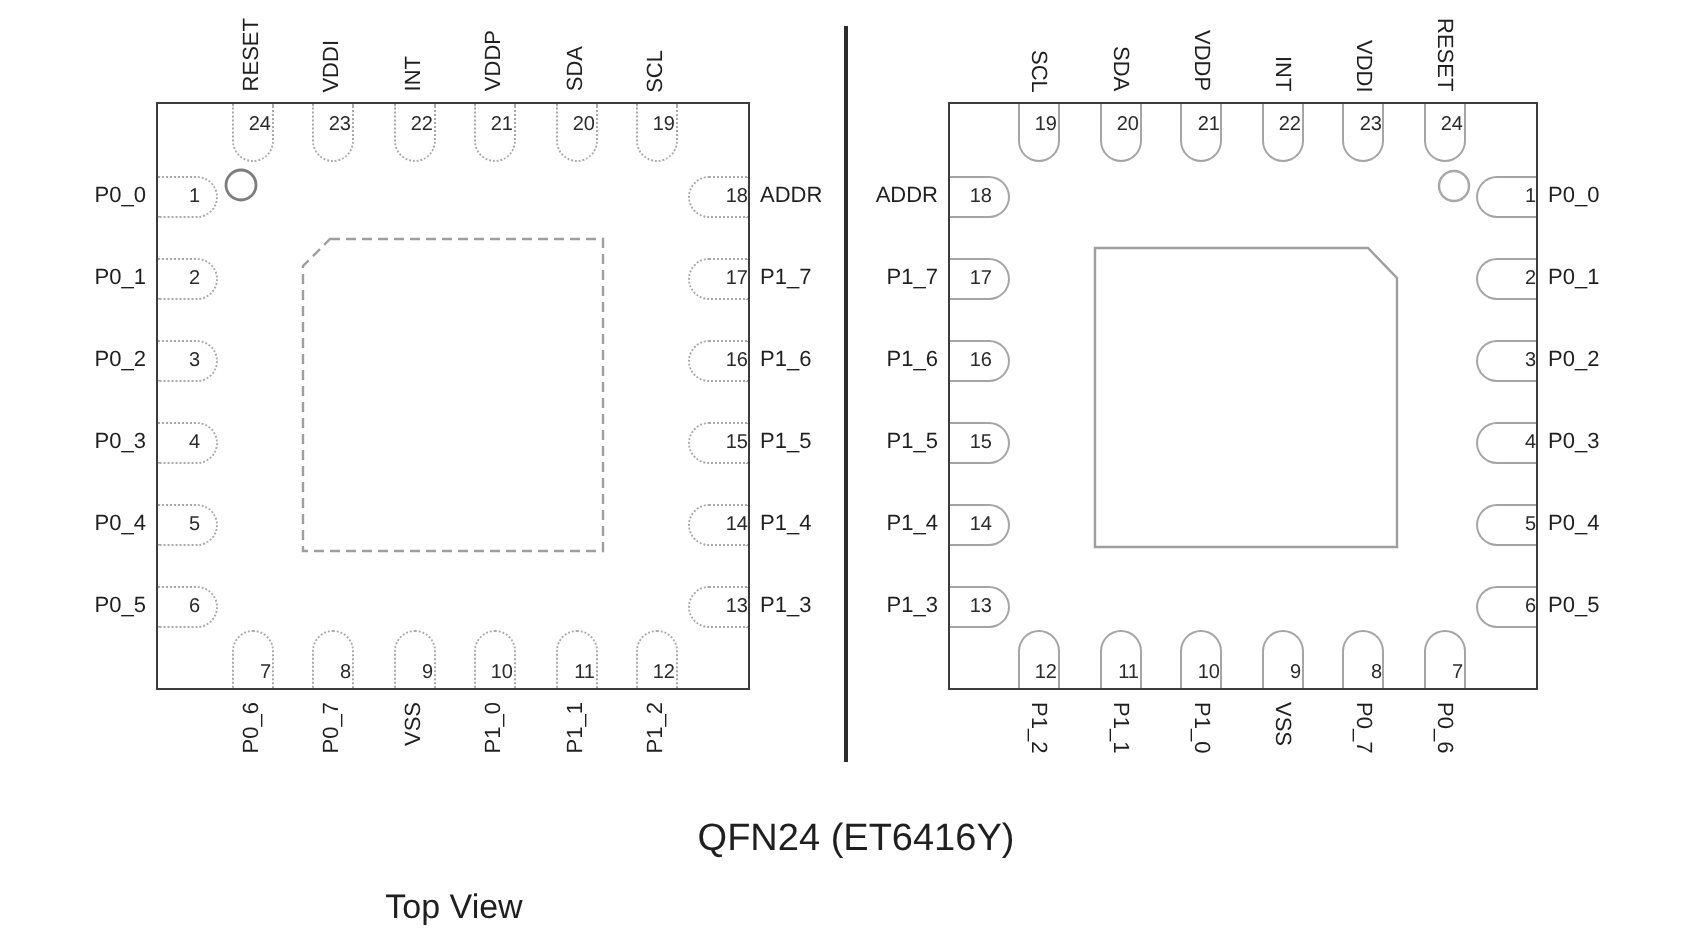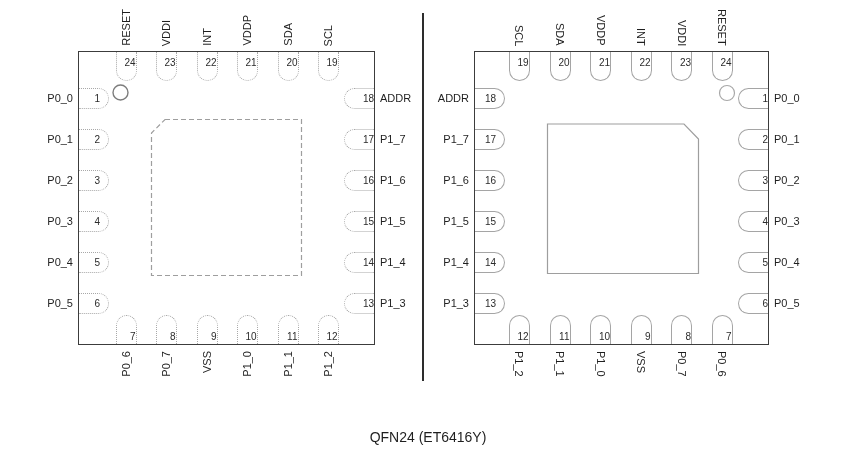--- a/index.html
+++ b/index.html
@@ -24,41 +24,42 @@
 
   .hlabel { position:absolute; font-size:11px; height:21px; line-height:21px; white-space:nowrap; color:#1f1f1f; }
   .hlabel.align-r { text-align:right; width:60px; }
   .vlabel { position:absolute; writing-mode:vertical-rl; text-orientation:mixed;
             font-size:11px; line-height:14px; white-space:nowrap; color:#1f1f1f; }
   .vlabel.up { transform:rotate(180deg); }
 
   .caption { position:absolute; top:444px; width:220px; font-size:17px; text-align:center; }
   .caption-tv { left:117px; }
   .caption-bv { left:506px; }
-  .title { position:absolute; top:429px; left:278px; width:300px; font-size:14px; text-align:center; }
+  .title { position:absolute; top:409px; left:278px; width:300px; font-size:19px; text-align:center; }
 </style>
 </head>
 <body>
 
 <div class="canvas" id="canvas">
 
   <svg class="layer" width="845" height="467">
 
     <polygon points="165,119.5 301.5,119.5 301.5,275.5 151.5,275.5 151.5,133" fill="none" stroke="#9e9e9e" stroke-width="1.2" stroke-dasharray="5 3"></polygon>
 
     <polygon points="547.5,124 684,124 698.5,139 698.5,273.5 547.5,273.5" fill="none" stroke="#9e9e9e" stroke-width="1.2"></polygon>
     <circle cx="120.5" cy="92.5" r="7.5" fill="none" stroke="#7d7d7d" stroke-width="1.4"></circle>
     <circle cx="727" cy="93" r="7.5" fill="none" stroke="#a8a8a8" stroke-width="1.2"></circle>
   </svg>
 
   <div class="divider"></div>
 
   <div class="package pkg-tv"></div>
   <div class="package pkg-bv"></div>
 
+  <div class="caption caption-tv">Top View</div>
   <div class="title">QFN24 (ET6416Y)</div>
 <div class="pin side-top tv" style="left: 115.5px; top: 52px; width: 21px; height: 29px;">
       <span class="pin-num">24</span>
     </div>
     <div class="vlabel up" style="left: 119px; bottom: 421px;">RESET</div>
     <div class="pin side-top tv" style="left: 155.5px; top: 52px; width: 21px; height: 29px;">
       <span class="pin-num">23</span>
     </div>
     <div class="vlabel up" style="left: 159px; bottom: 421px;">VDDI</div>
     <div class="pin side-top tv" style="left: 196.5px; top: 52px; width: 21px; height: 29px;">

